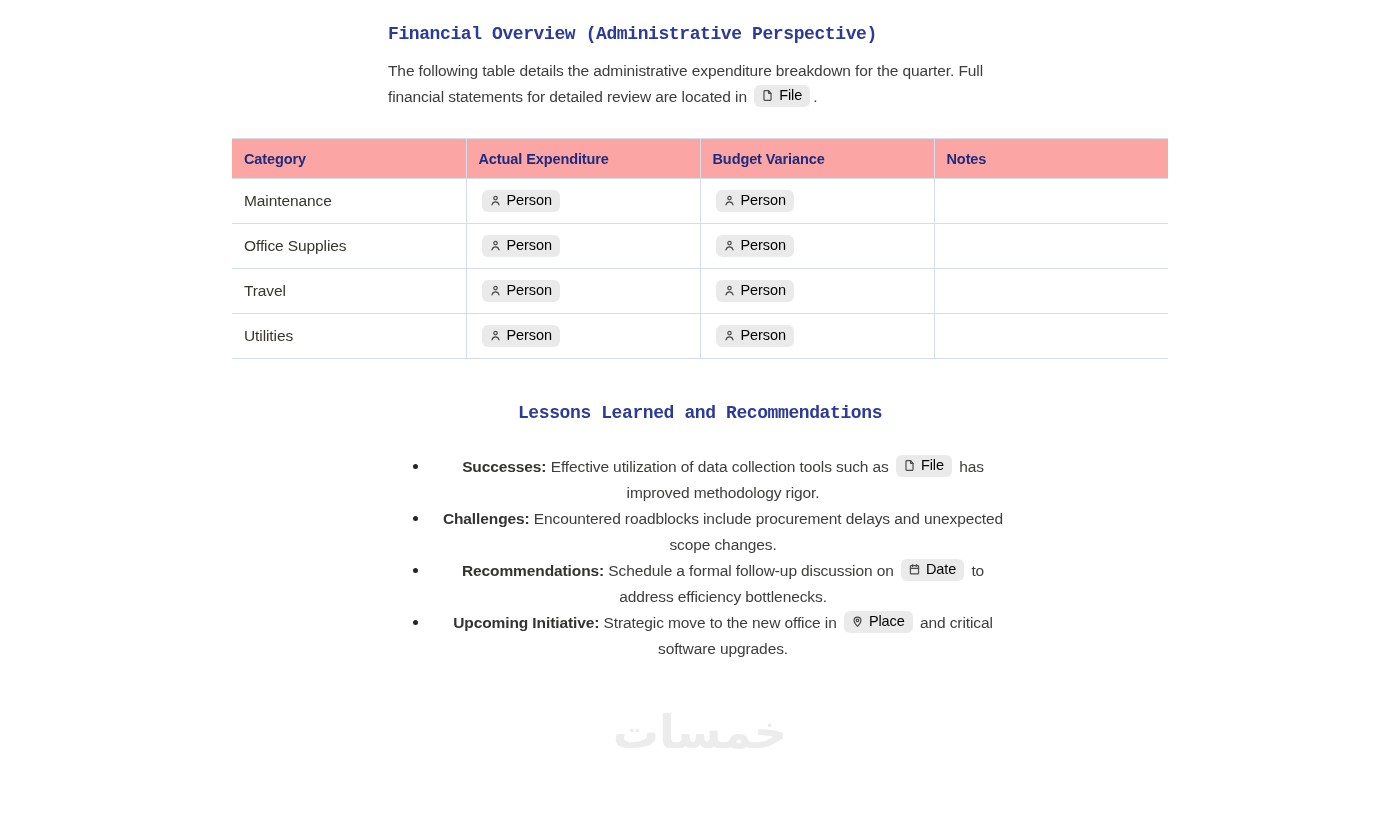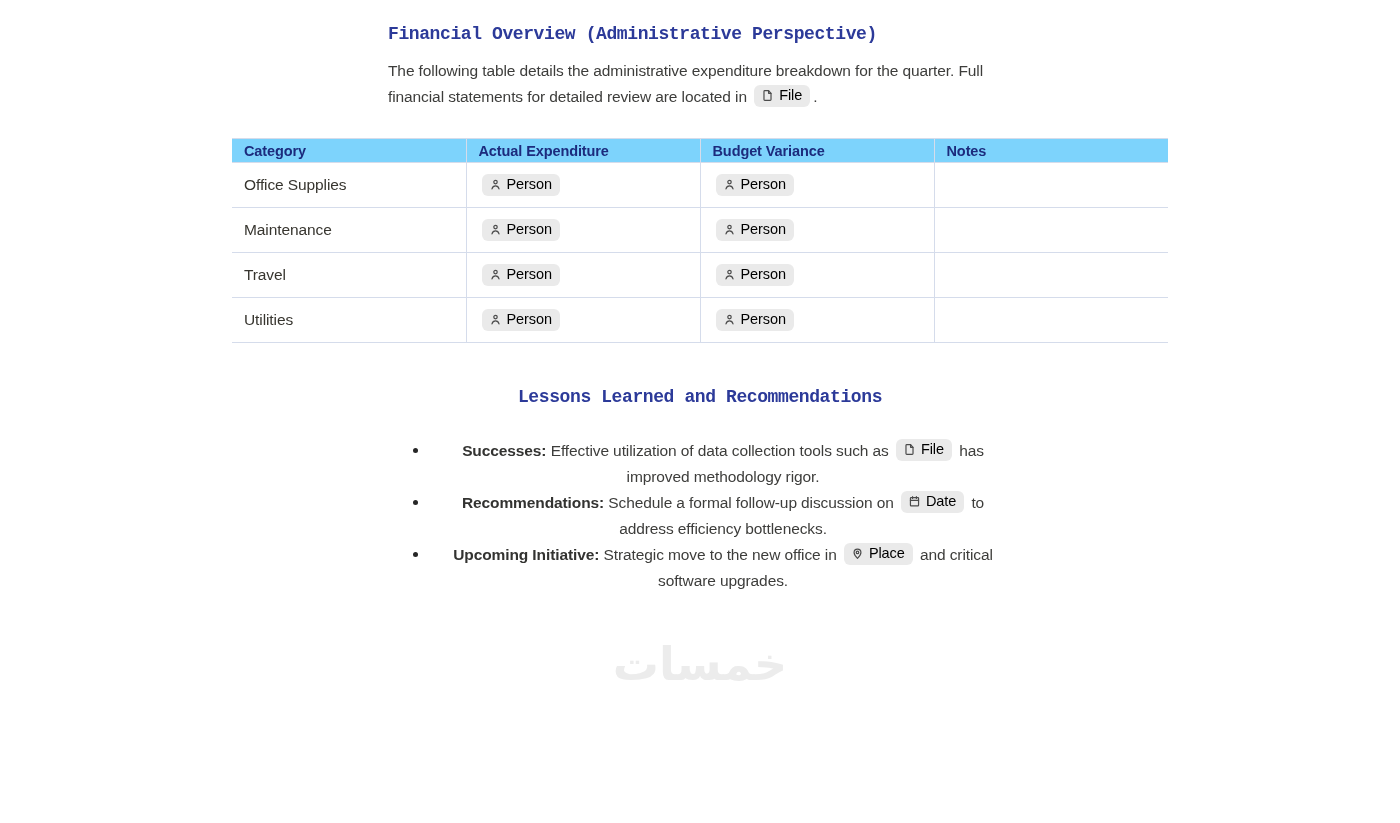--- a/index.html
+++ b/index.html
@@ -47,26 +47,26 @@
 
   
   table.fin-table {
     width: 936px;
     margin-top: 28px;
     border-collapse: collapse;
     table-layout: fixed;
   }
   table.fin-table col { width: 25%; }
   table.fin-table th {
-    background: #7dd3fc;
+    background: #fca5a5;
     color: #1c2b7d;
     font-size: 14.5px;
     font-weight: 700;
     text-align: left;
-    height: 24px;
+    height: 40px;
     padding: 0 12px;
     border-top: 1px solid #d5dceb;
     border-bottom: 1px solid #d5dceb;
   }
   table.fin-table td {
     height: 45px;
     padding: 0 12px;
     font-size: 15.5px;
     color: #37352f;
     border-bottom: 1px solid #d5dceb;
@@ -135,39 +135,39 @@
     <thead>
       <tr>
         <th>Category</th>
         <th>Actual Expenditure</th>
         <th>Budget Variance</th>
         <th>Notes</th>
       </tr>
     </thead>
     <tbody>
       <tr>
+        <td>Maintenance</td>
+        <td><span class="chip">
+              <svg viewBox="0 0 24 24" fill="none" stroke-width="2.2" stroke-linecap="round">
+                <circle cx="12" cy="7.5" r="3.2"></circle>
+                <path d="M5.5 20c1-4 3.6-5.6 6.5-5.6s5.5 1.6 6.5 5.6"></path>
+              </svg>
+              <span>Person</span>
+            </span></td>
+        <td><span class="chip">
+              <svg viewBox="0 0 24 24" fill="none" stroke-width="2.2" stroke-linecap="round">
+                <circle cx="12" cy="7.5" r="3.2"></circle>
+                <path d="M5.5 20c1-4 3.6-5.6 6.5-5.6s5.5 1.6 6.5 5.6"></path>
+              </svg>
+              <span>Person</span>
+            </span></td>
+        <td></td>
+      </tr>
+      <tr>
         <td>Office Supplies</td>
-        <td><span class="chip">
-              <svg viewBox="0 0 24 24" fill="none" stroke-width="2.2" stroke-linecap="round">
-                <circle cx="12" cy="7.5" r="3.2"></circle>
-                <path d="M5.5 20c1-4 3.6-5.6 6.5-5.6s5.5 1.6 6.5 5.6"></path>
-              </svg>
-              <span>Person</span>
-            </span></td>
-        <td><span class="chip">
-              <svg viewBox="0 0 24 24" fill="none" stroke-width="2.2" stroke-linecap="round">
-                <circle cx="12" cy="7.5" r="3.2"></circle>
-                <path d="M5.5 20c1-4 3.6-5.6 6.5-5.6s5.5 1.6 6.5 5.6"></path>
-              </svg>
-              <span>Person</span>
-            </span></td>
-        <td></td>
-      </tr>
-      <tr>
-        <td>Maintenance</td>
         <td><span class="chip">
               <svg viewBox="0 0 24 24" fill="none" stroke-width="2.2" stroke-linecap="round">
                 <circle cx="12" cy="7.5" r="3.2"></circle>
                 <path d="M5.5 20c1-4 3.6-5.6 6.5-5.6s5.5 1.6 6.5 5.6"></path>
               </svg>
               <span>Person</span>
             </span></td>
         <td><span class="chip">
               <svg viewBox="0 0 24 24" fill="none" stroke-width="2.2" stroke-linecap="round">
                 <circle cx="12" cy="7.5" r="3.2"></circle>
@@ -224,20 +224,22 @@
         <span>Effective utilization of data collection tools such as</span>
         <span class="chip">
             <svg viewBox="0 0 24 24" fill="none" stroke-width="2.2" stroke-linecap="round" stroke-linejoin="round">
               <path d="M14 3H7a1.5 1.5 0 0 0-1.5 1.5v15A1.5 1.5 0 0 0 7 21h10a1.5 1.5 0 0 0 1.5-1.5V8z"></path>
               <path d="M14 3v5h4.5"></path>
             </svg>
             <span>File</span>
           </span>
         <span>has improved methodology rigor.</span></li>
 
+      <li><strong>Challenges:</strong>
+        <span>Encountered roadblocks include procurement delays and unexpected scope changes.</span></li>
 
       <li><strong>Recommendations:</strong>
         <span>Schedule a formal follow-up discussion on</span>
         <span class="chip">
             <svg viewBox="0 0 24 24" fill="none" stroke-width="2.2" stroke-linecap="round" stroke-linejoin="round">
               <rect x="4.5" y="5" width="15" height="15" rx="1.2"></rect>
               <path d="M4.5 10h15M8.5 3v3.5M15.5 3v3.5"></path>
             </svg>
             <span>Date</span>
           </span>

